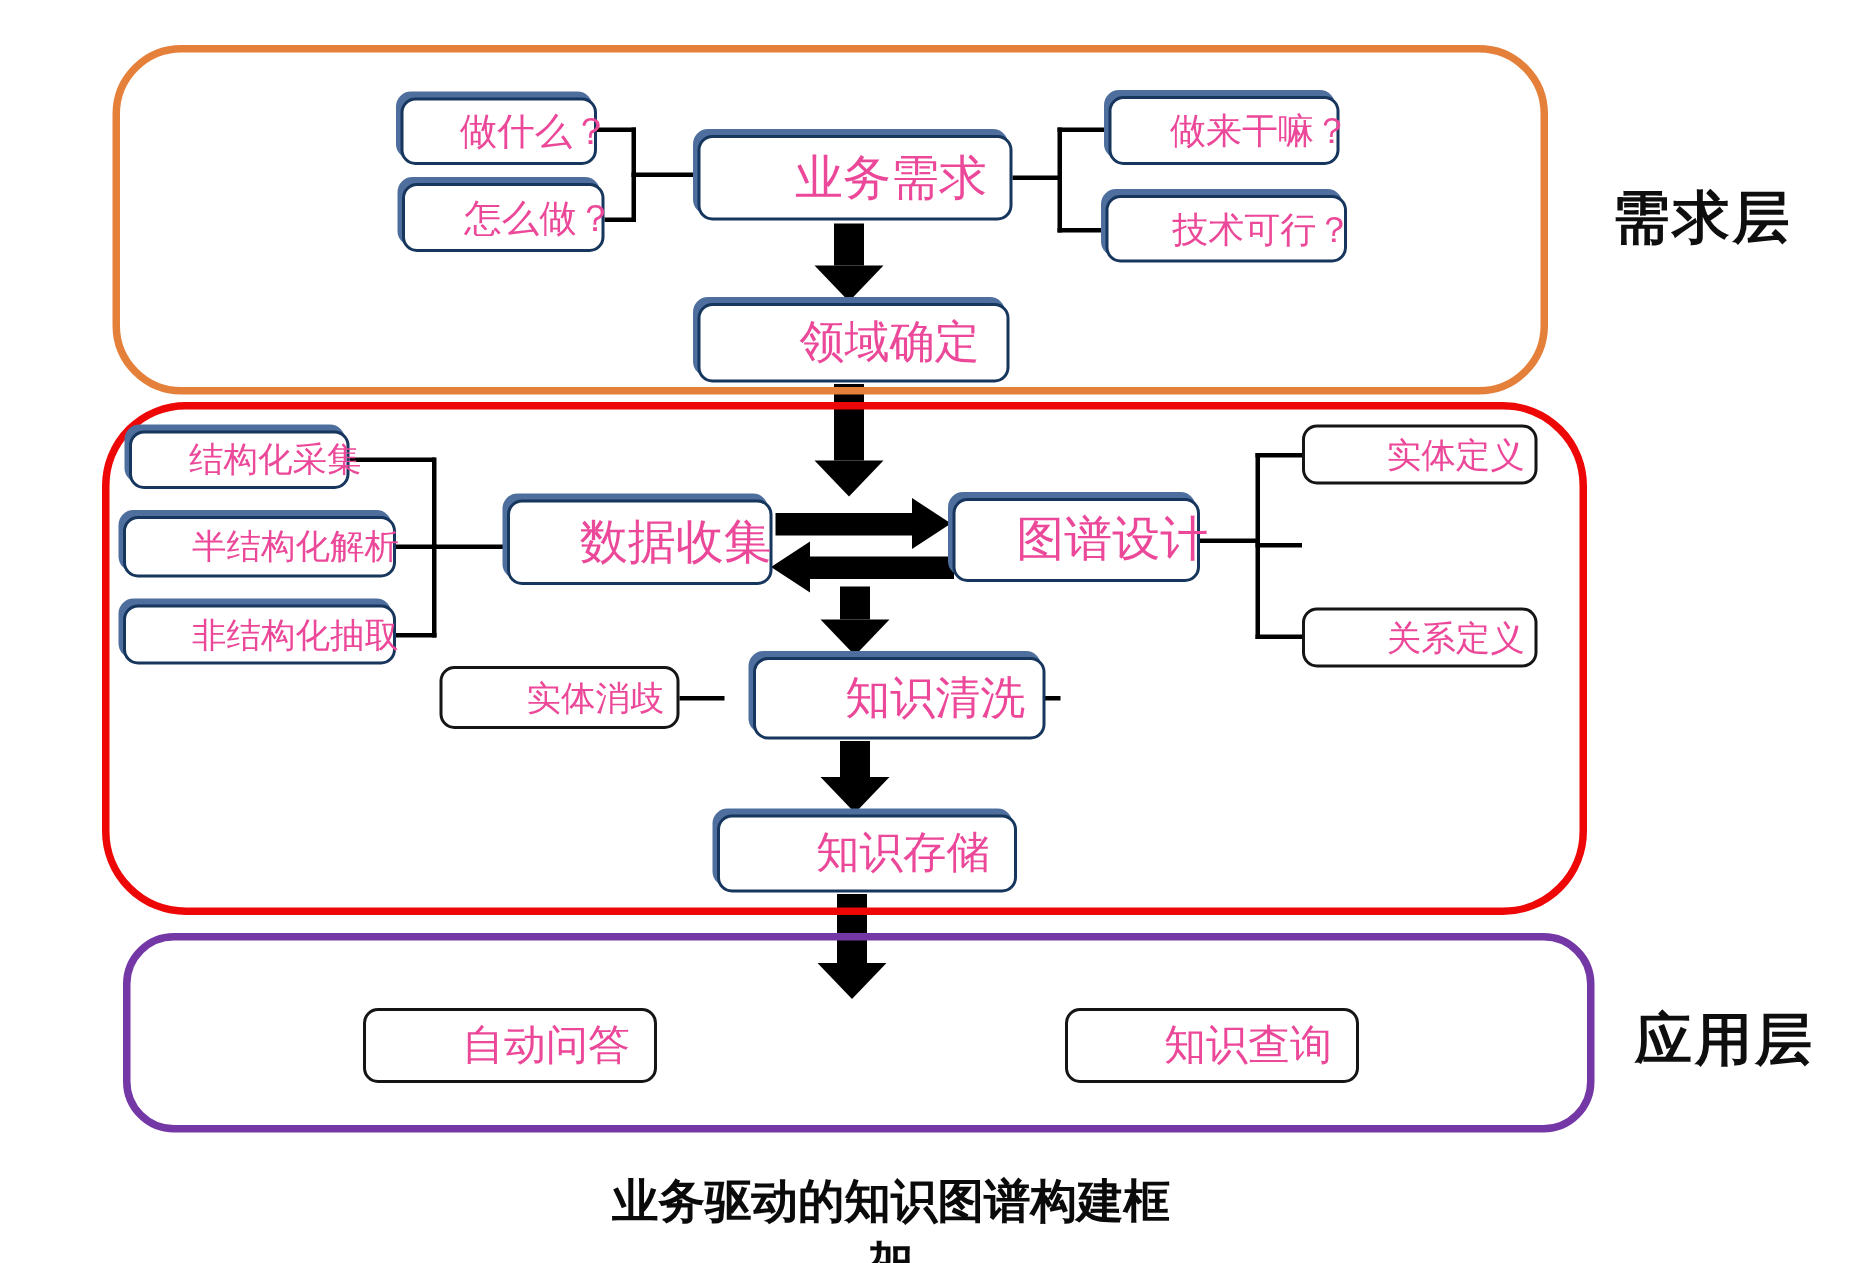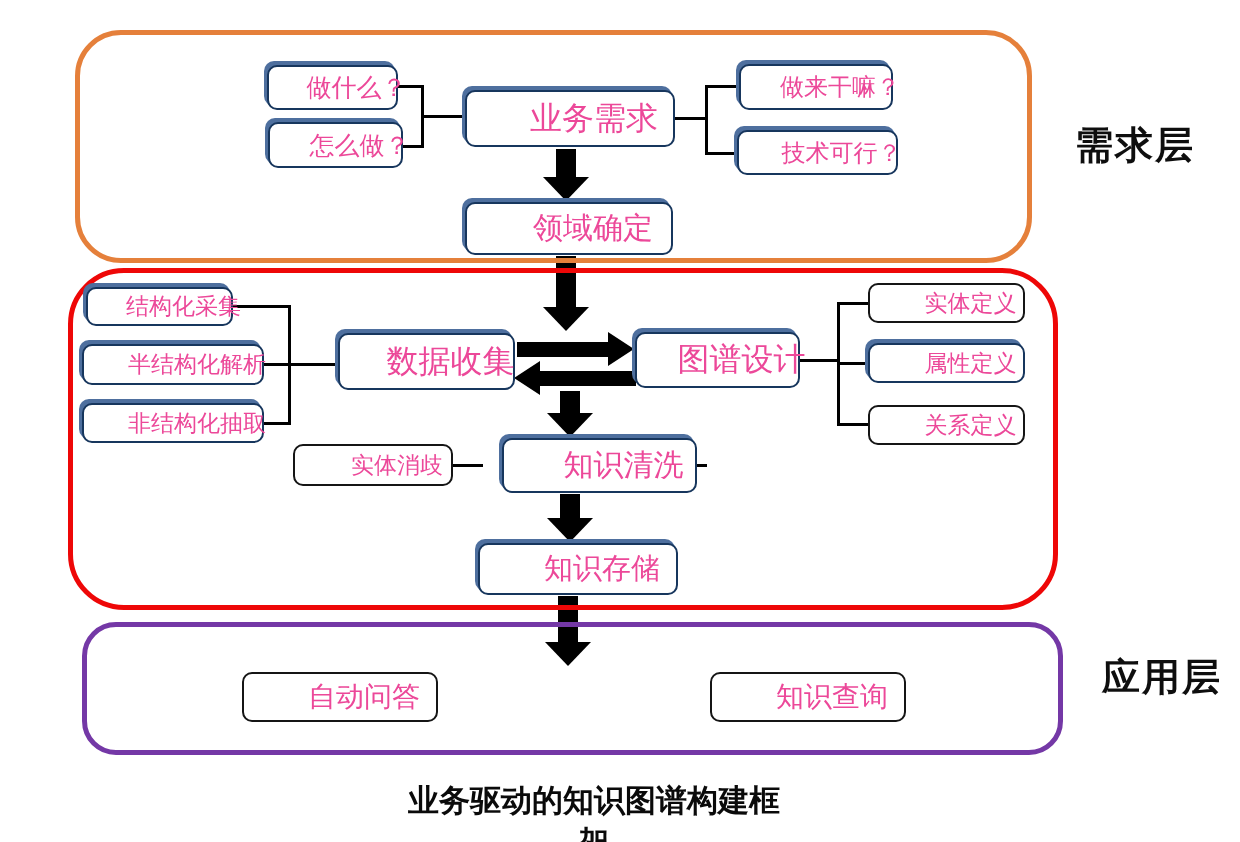--- a/index.html
+++ b/index.html
@@ -37,21 +37,21 @@
 </head>
 <body>
 
 <div id="canvas">
 
   <div class="layer-rect layer-req"></div>
   <div class="layer-rect layer-model"></div>
   <div class="layer-rect layer-app"></div>
 
   <div class="layer-label" style="left:1075px;top:120px;">需求层</div>
-  <div class="layer-label" style="left:1090px;top:652px;margin-left:12px;">应用层</div>
+  <div class="layer-label" style="left:1090px;top:668px;">应用层</div>
 
   <div class="node styleA" style="left:267px;top:65px;width:131px;height:45px;font-size:25px;">做什么？</div>
   <div class="node styleA" style="left:268px;top:122px;width:135px;height:46px;font-size:25px;">怎么做？</div>
   <div class="node styleA" style="left:739px;top:64px;width:154px;height:46px;font-size:24px;">做来干嘛？</div>
   <div class="node styleA" style="left:465px;top:90px;width:210px;height:57px;font-size:32px;">业务需求</div>
   <div class="node styleA" style="left:737px;top:130px;width:161px;height:45px;font-size:24px;">技术可行？</div>
   <div class="node styleA" style="left:465px;top:202px;width:208px;height:53px;font-size:30px;">领域确定</div>
 
   <div class="line" style="left:421px;top:85px;width:3px;height:63px;"></div>
   <div class="line" style="left:398px;top:85px;width:26px;height:3px;"></div>
@@ -62,21 +62,20 @@
   <div class="line" style="left:705px;top:85px;width:3px;height:70px;"></div>
   <div class="line" style="left:705px;top:85px;width:34px;height:3px;"></div>
   <div class="line" style="left:705px;top:152px;width:32px;height:3px;"></div>
 
   <div class="node styleA" style="left:86px;top:287px;width:147px;height:39px;font-size:23px;">结构化采集</div>
   <div class="node styleA" style="left:82px;top:344px;width:182px;height:41px;font-size:23px;">半结构化解析</div>
   <div class="node styleA" style="left:82px;top:403px;width:182px;height:40px;font-size:23px;">非结构化抽取</div>
   <div class="node styleA" style="left:338px;top:333px;width:177px;height:57px;font-size:32px;">数据收集</div>
   <div class="node styleA" style="left:635px;top:332px;width:165px;height:56px;font-size:32px;">图谱设计</div>
   <div class="node styleB" style="left:868px;top:283px;width:157px;height:40px;font-size:23px;border-radius:10px;">实体定义</div>
-  <div class="node styleA" style="left:868px;top:343px;width:157px;height:40px;font-size:23px;">属性定义</div>
   <div class="node styleB" style="left:868px;top:405px;width:157px;height:40px;font-size:23px;">关系定义</div>
   <div class="node styleB" style="left:293px;top:444px;width:160px;height:42px;font-size:23px;">实体消歧</div>
   <div class="node styleA" style="left:502px;top:438px;width:195px;height:55px;font-size:30px;">知识清洗</div>
   <div class="node styleA" style="left:478px;top:543px;width:200px;height:52px;font-size:29px;">知识存储</div>
 
   <div class="line" style="left:288px;top:305px;width:3px;height:120px;"></div>
   <div class="line" style="left:233px;top:305px;width:57px;height:3px;"></div>
   <div class="line" style="left:264px;top:363px;width:27px;height:3px;"></div>
   <div class="line" style="left:264px;top:422px;width:27px;height:3px;"></div>
   <div class="line" style="left:288px;top:363px;width:50px;height:3px;"></div>

